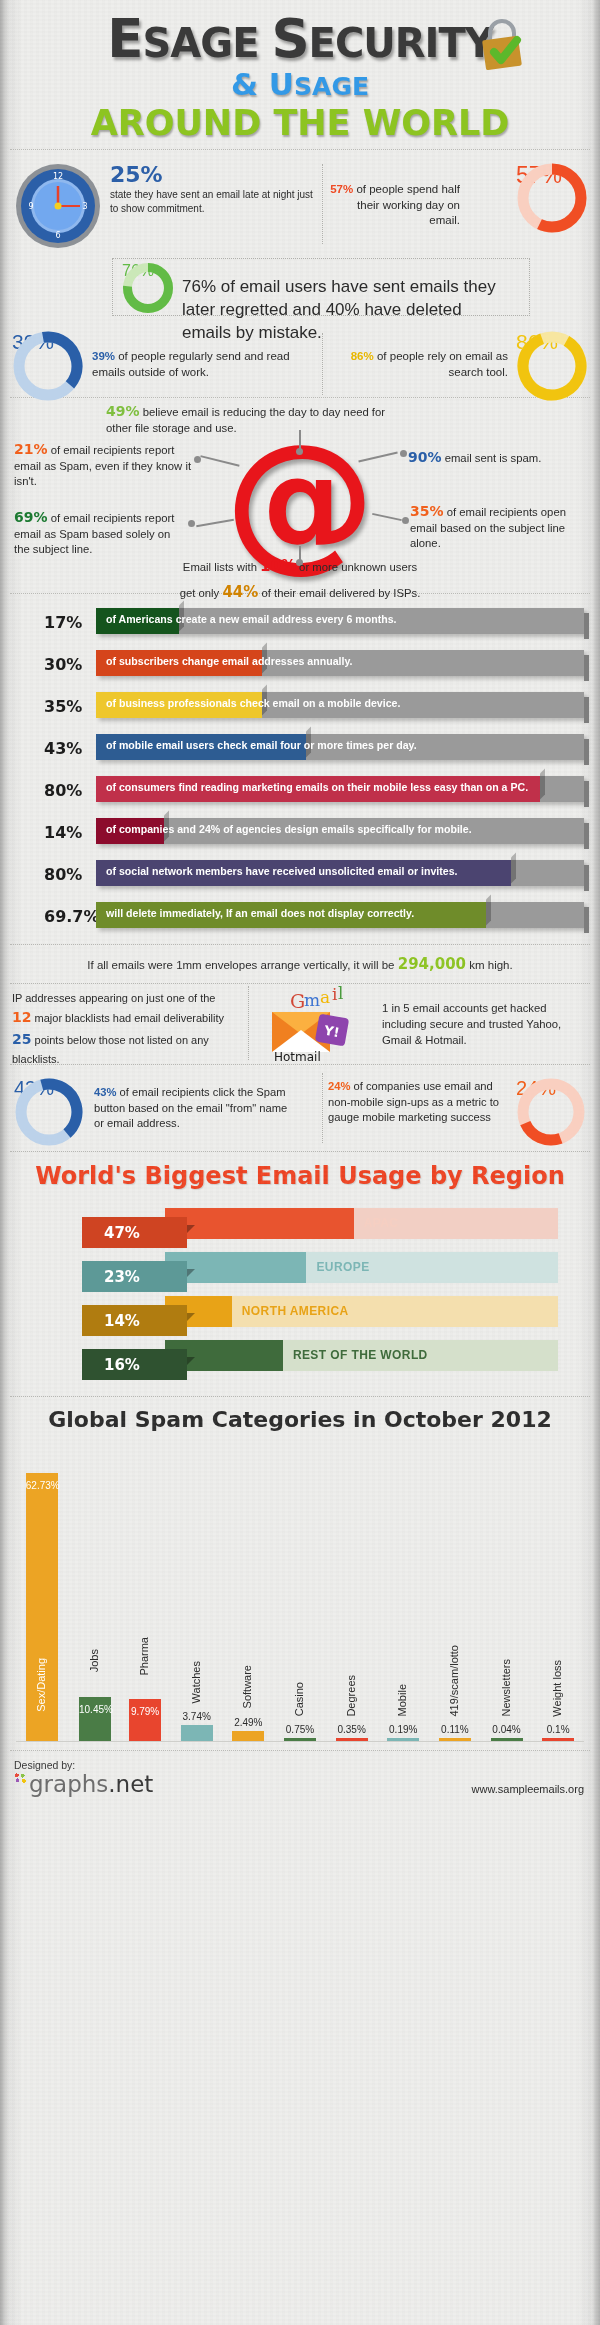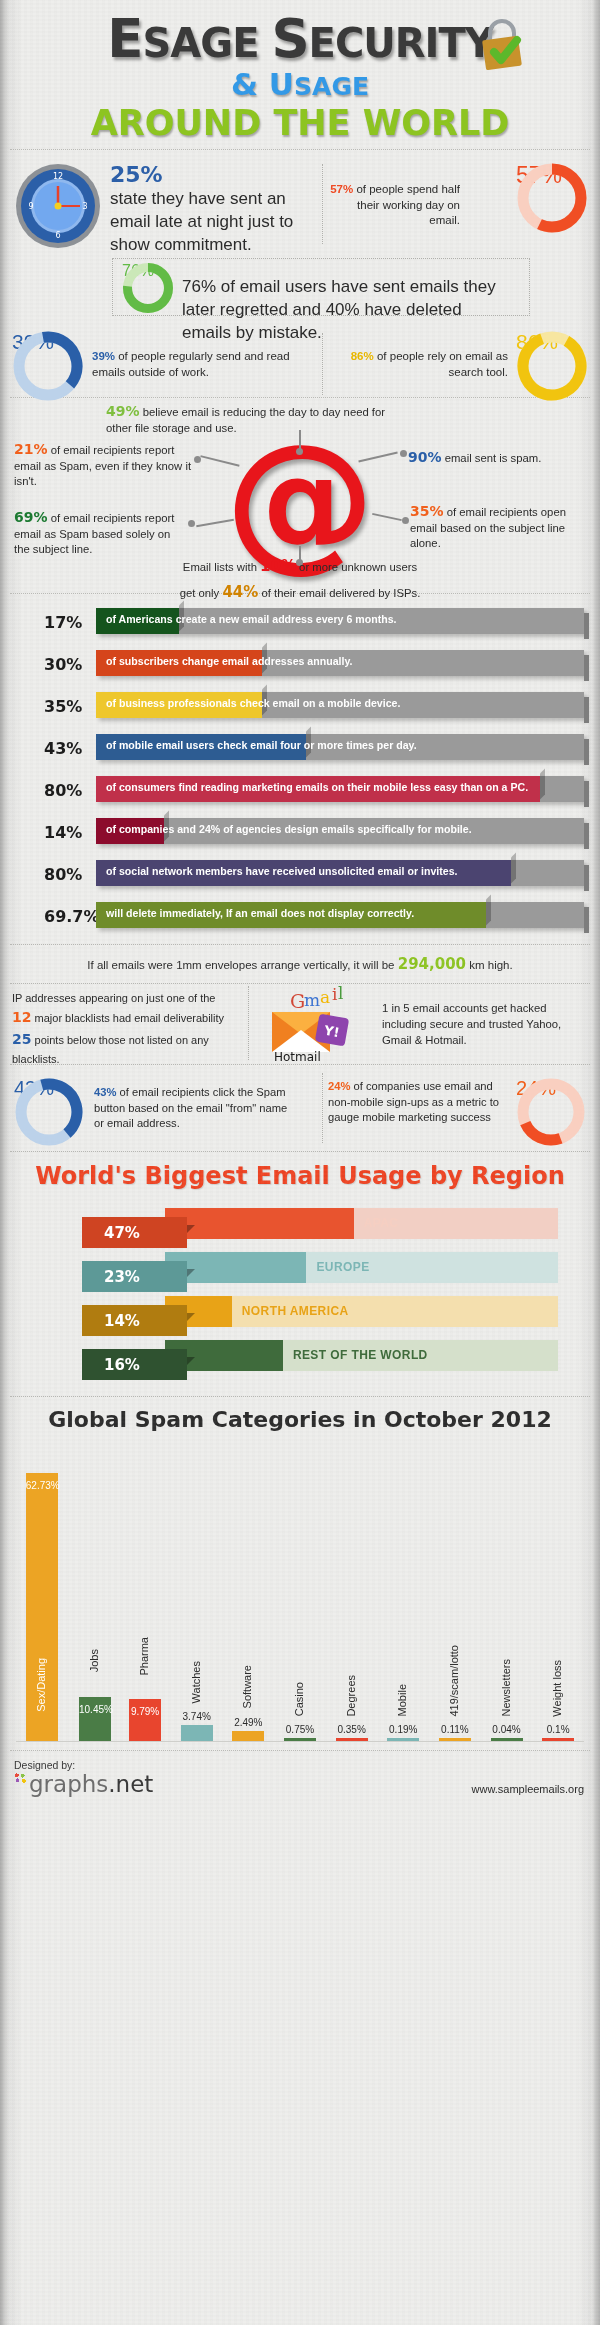--- a/index.html
+++ b/index.html
@@ -47,21 +47,21 @@
     font-weight: 700; font-size: 35px; color: #8dc421;
     text-shadow: 1px 2px 2px rgba(0,0,0,.3); margin-top: 1px;
   }
   .lock-icon { position:absolute; right: 68px; top: 16px; width: 60px; height: 58px; }
 
   
   .sec1 { position: relative; height: 175px; padding-top: 8px; }
   .clock { position:absolute; left: 14px; top: 12px; width: 88px; height: 88px; }
   .s1-25 { position:absolute; left: 110px; top: 14px; width: 210px; }
   .s1-25 .big { font-family:"DejaVu Sans",sans-serif; font-weight:700; font-size:22px; color:#2c5fa8; line-height:1; }
-  .s1-25 .txt { font-size: 17px; color:#2b2b2b; line-height:1.35; margin-top:2px; }
+  .s1-25 .txt { font-size: 10px; color:#2b2b2b; line-height:1.35; margin-top:2px; }
   .vdiv { position:absolute; border-left: 1px dotted #b0b0ac; }
   .s1-57txt { position:absolute; left: 325px; top: 32px; width: 135px; text-align:right; font-size:11.5px; line-height:1.35; color:#2b2b2b; }
   .s1-57txt .pc { color:#ef4a23; font-weight:700; }
   .ring57 { position:absolute; right: 12px; top: 12px; width: 72px; height: 72px; }
   .ring57 .label { font-size: 23px; color:#f04e24; }
 
   .box76 { position:absolute; left: 112px; top: 108px; width: 418px; height: 58px;
            border: 1px dotted #b0b0ac; }
   .ring76 { position:absolute; left: 122px; top: 112px; width: 52px; height: 52px; }
   .ring76 .label { font-size:16px; color:#62bb46; }

